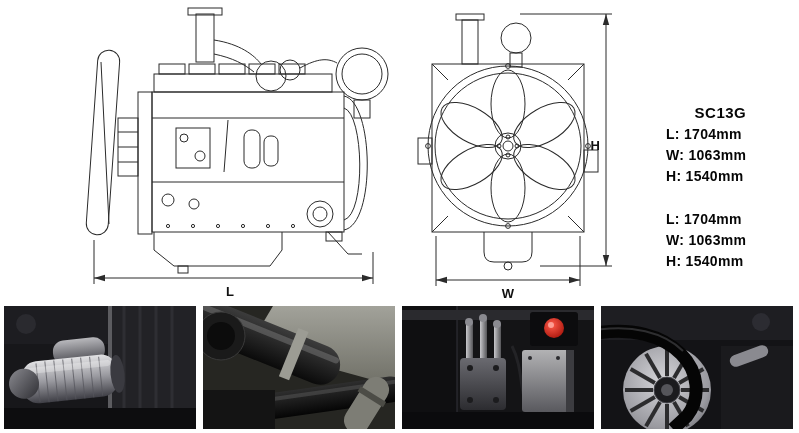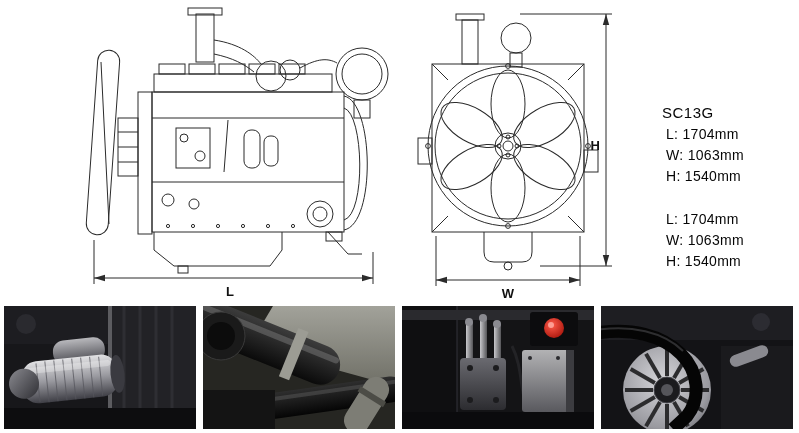--- a/index.html
+++ b/index.html
@@ -5,22 +5,22 @@
   * { margin:0; padding:0; box-sizing:border-box; }
   body { font-family:"Liberation Sans", sans-serif; background:#fff; }
   .page { position:relative; width:799px; height:433px; background:#ffffff; overflow:hidden; }
 
   .diagram-area { position:absolute; left:0; top:0; width:799px; height:302px; }
   .side-view  { position:absolute; left:28px;  top:0; width:400px; height:300px; }
   .front-view { position:absolute; left:400px; top:0; width:230px; height:300px; }
 
   .specs { position:absolute; left:662px; top:104px; color:#060606; }
   .spec-block { margin-bottom:22px; }
-  .spec-model { font-size:15px; font-weight:normal; letter-spacing:0.5px; margin-bottom:3px; }
-  .spec-row   { font-size:14px; font-weight:normal; line-height:21px; padding-left:4px; letter-spacing:0.3px; }
+  .spec-model { font-size:15px; font-weight:bold; letter-spacing:0.5px; margin-bottom:3px;text-align:right; }
+  .spec-row   { font-size:14px; font-weight:bold; line-height:21px; padding-left:4px; letter-spacing:0.3px; }
 
   .photo-strip { position:absolute; left:4px; top:306px; width:791px; height:123px;
                  display:flex; gap:7px; }
   .photo { width:192px; height:123px; background:#111; overflow:hidden; position:relative; }
   .photo svg { display:block; width:100%; height:100%; }
 
   svg text.dim { font-family:"Liberation Sans", sans-serif; font-size:13px; font-weight:bold; fill:#111; }
 </style>
 </head>
 <body>

